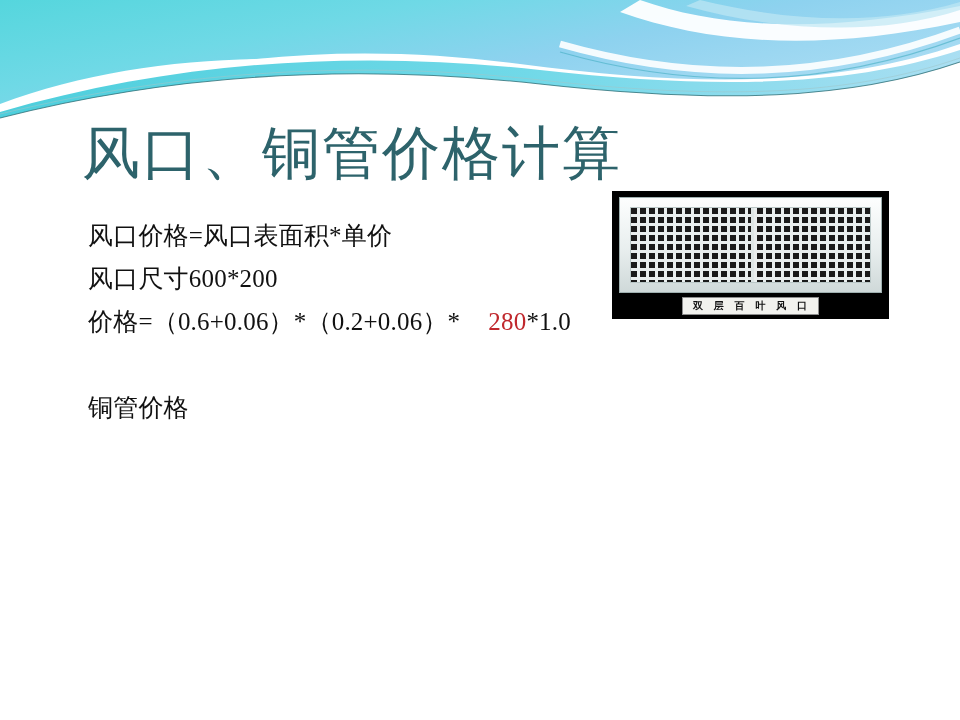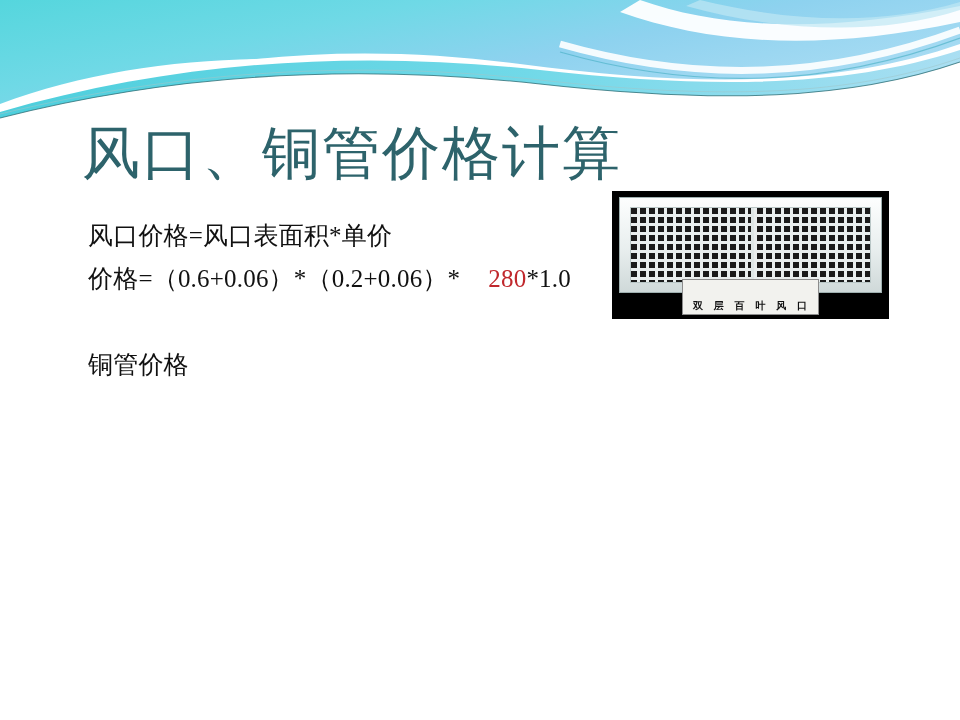--- a/index.html
+++ b/index.html
@@ -115,21 +115,21 @@
   }
   #grille-caption span {
     display: inline-block;
     background: #f2f2ee;
     color: #111111;
     border: 1px solid #8c8c8c;
     font-family: "Liberation Sans", "DejaVu Sans", sans-serif;
     font-size: 10px;
     font-weight: bold;
     letter-spacing: 4px;
-    padding: 19px 7px 2px 10px;
+    padding: 1px 7px 2px 10px;
     line-height: 13px;
   }
 
   
   #watermark {
     position: absolute;
     left: 742px;
     top: 662px;
     width: 212px;
     height: 46px;
@@ -196,20 +196,21 @@
       <path d="M700,0 C790,22 880,26 960,2 L960,10 C880,36 780,32 686,6 Z" fill="#bfe7f4" opacity="0.7"></path>
       <path d="M560,44 C700,84 830,78 960,30" fill="none" stroke="#ffffff" stroke-width="7" opacity="0.9"></path>
       <path d="M560,52 C700,92 830,86 960,38" fill="none" stroke="#3aa9bd" stroke-width="1.2" opacity="0.55"></path>
     </svg>
   </div>
 
   <div id="slide-title" style="color: rgb(45, 99, 107);">风口、铜管价格计算</div>
 
   <div id="body-text">
       <div class="body-line"><span>风口价格=风口表面积*单价</span></div>
+      <div class="body-line"><span>风口尺寸600*200</span></div>
       <div class="body-line"><span>价格=（0.6+0.06）*（0.2+0.06）*</span><span class="hl" style="color: rgb(192, 40, 45); margin-left: 28px;">280</span><span>*1.0</span></div>
       <div class="body-line spacer"></div>
       <div class="body-line"><span>铜管价格</span></div>
     </div>
 
   <div id="grille-photo">
     <div id="grille-frame">
       <div id="grille-inner">
         <div id="grille-split"></div>
       </div>

